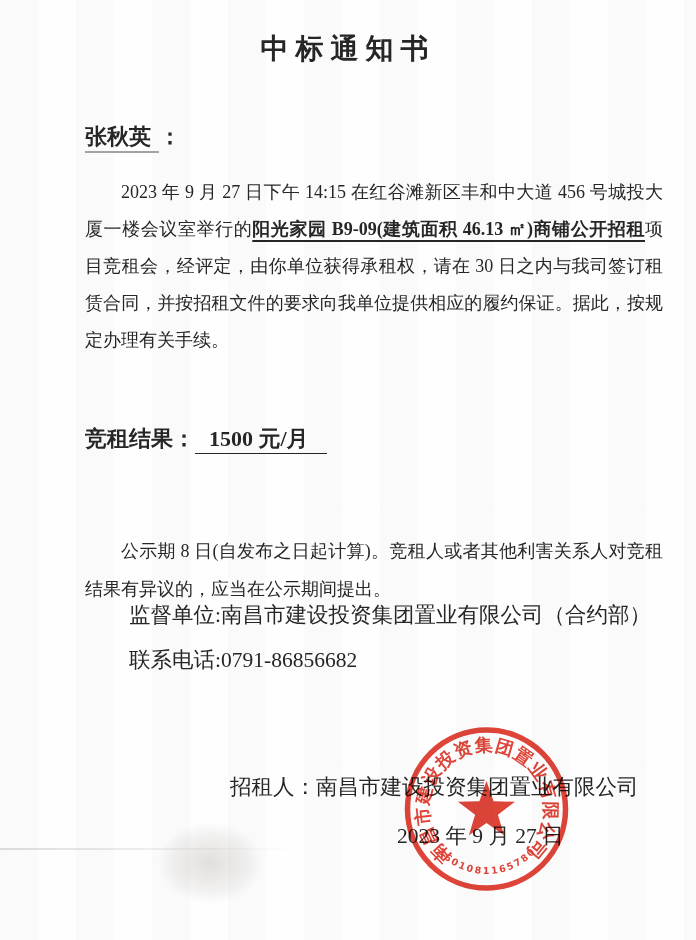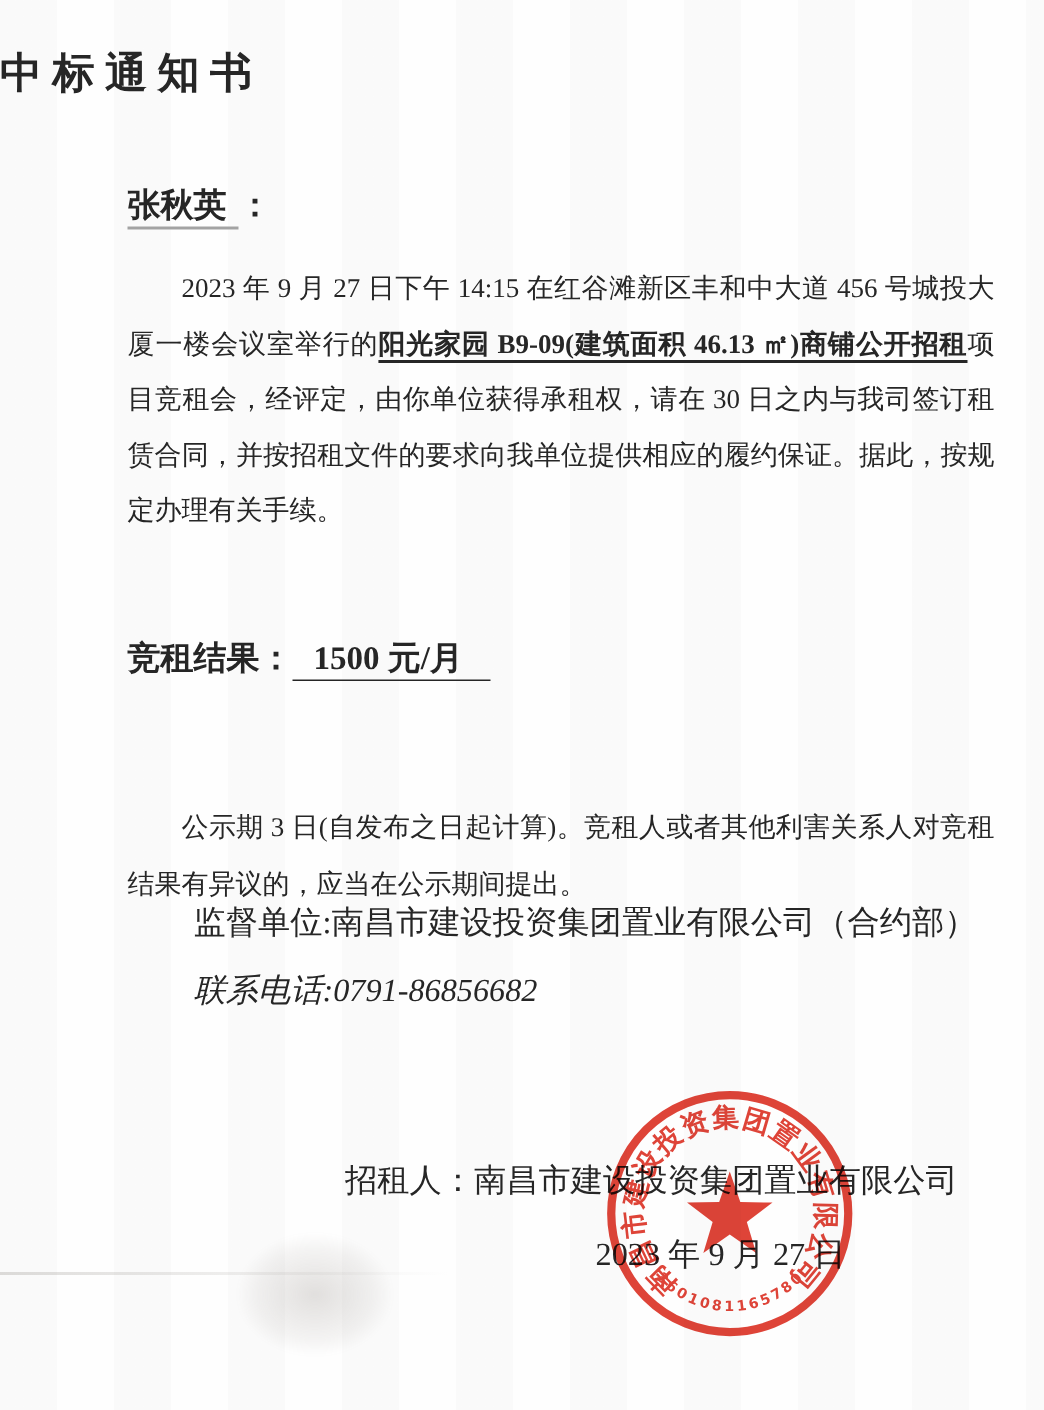--- a/index.html
+++ b/index.html
@@ -19,21 +19,21 @@
     position:absolute;left:140px;top:808px;width:140px;height:110px;
     background:radial-gradient(closest-side, rgba(110,100,92,.20), rgba(110,100,92,.07) 55%, transparent 75%);
     filter:blur(1px);
   }
   .crease{
     position:absolute;left:0;top:848px;width:300px;height:2px;
     background:linear-gradient(90deg, rgba(140,135,128,.28), rgba(140,135,128,0));
   }
   .doc-title{
     position:absolute;top:30px;left:0;width:100%;
-    text-align:left;font-size:28px;font-weight:bold;letter-spacing:7px;
+    text-align:center;font-size:28px;font-weight:bold;letter-spacing:7px;
   }
   .addressee{
     position:absolute;top:122px;left:85px;
     font-size:22px;font-weight:bold;
   }
   .addressee .name{
     border-bottom:2px solid #a3a3a3;padding:0 8px 2px 0;
   }
   .para{
     position:absolute;left:85px;width:578px;
@@ -55,21 +55,21 @@
   }
   .result-line .value{
     padding:0 18px 2px 14px;
     border-bottom:1.8px solid #262626;
   }
   .para2{top:518px;line-height:38px;}
   .info-line{
     position:absolute;left:129px;font-size:21.5px;
   }
   .supervisor{top:600px;}
-  .phone{top:645px;font-style:italic;}
+  .phone{top:645px;}
   .signature{
     position:absolute;top:772px;left:230px;font-size:21.5px;
   }
   .date-line{
     position:absolute;top:821px;left:397px;font-size:21.5px;
   }
   .seal{
     position:absolute;left:401px;top:722px;
     mix-blend-mode:multiply;opacity:.93;
   }
@@ -83,21 +83,21 @@
 <div class="scan-bands"></div>
 
 <div class="doc-title">中标通知书</div>
 
 <div class="addressee"><span class="name">张秋英</span><span>：</span></div>
 
 <div class="para para1"><span>2023 年 9 月 27 日下午 14:15 在红谷滩新区丰和中大道 456 号城投大厦一楼会议室举行的</span><span class="hl">阳光家园 B9-09(建筑面积 46.13 ㎡)商铺公开招租</span><span>项目竞租会，经评定，由你单位获得承租权，请在 30 日之内与我司签订租赁合同，并按招租文件的要求向我单位提供相应的履约保证。据此，按规定办理有关手续。</span></div>
 
 <div class="result-line"><span>竞租结果：</span><span class="value">1500 元/月</span></div>
 
-<div class="para para2">公示期 3 日(自发布之日起计算)。竞租人或者其他利害关系人对竞租结果有异议的，应当在公示期间提出。</div>
+<div class="para para2">公示期 8 日(自发布之日起计算)。竞租人或者其他利害关系人对竞租结果有异议的，应当在公示期间提出。</div>
 
 <div class="info-line supervisor">监督单位:南昌市建设投资集团置业有限公司（合约部）</div>
 
 <div class="info-line phone">联系电话:0791-86856682</div>
 
 <div class="signature"><span>招租人：</span><span>南昌市建设投资集团置业有限公司</span></div>
 
 <div class="date-line">2023 年 9 月 27 日</div>
 
 <svg class="seal" width="172" height="176" viewBox="0 0 172 176">

